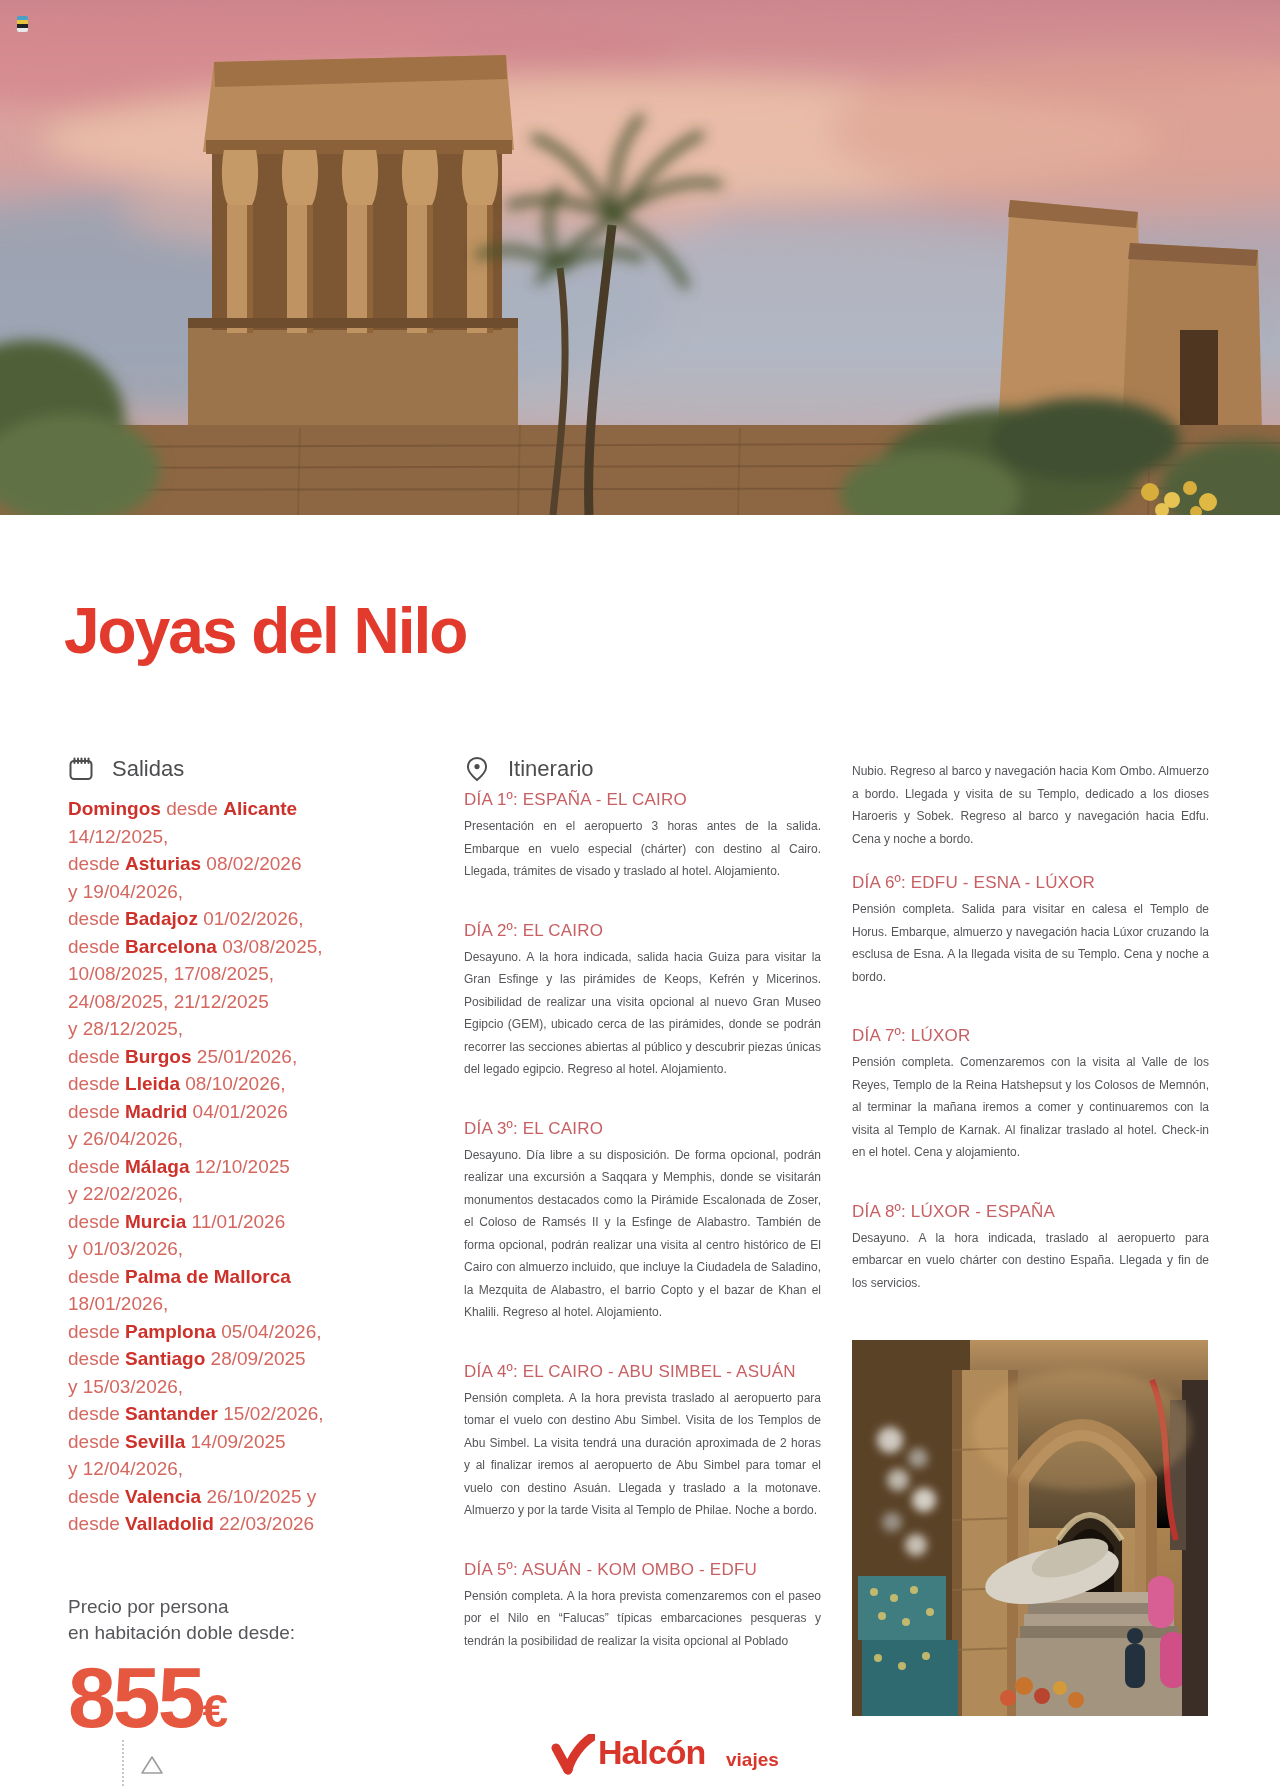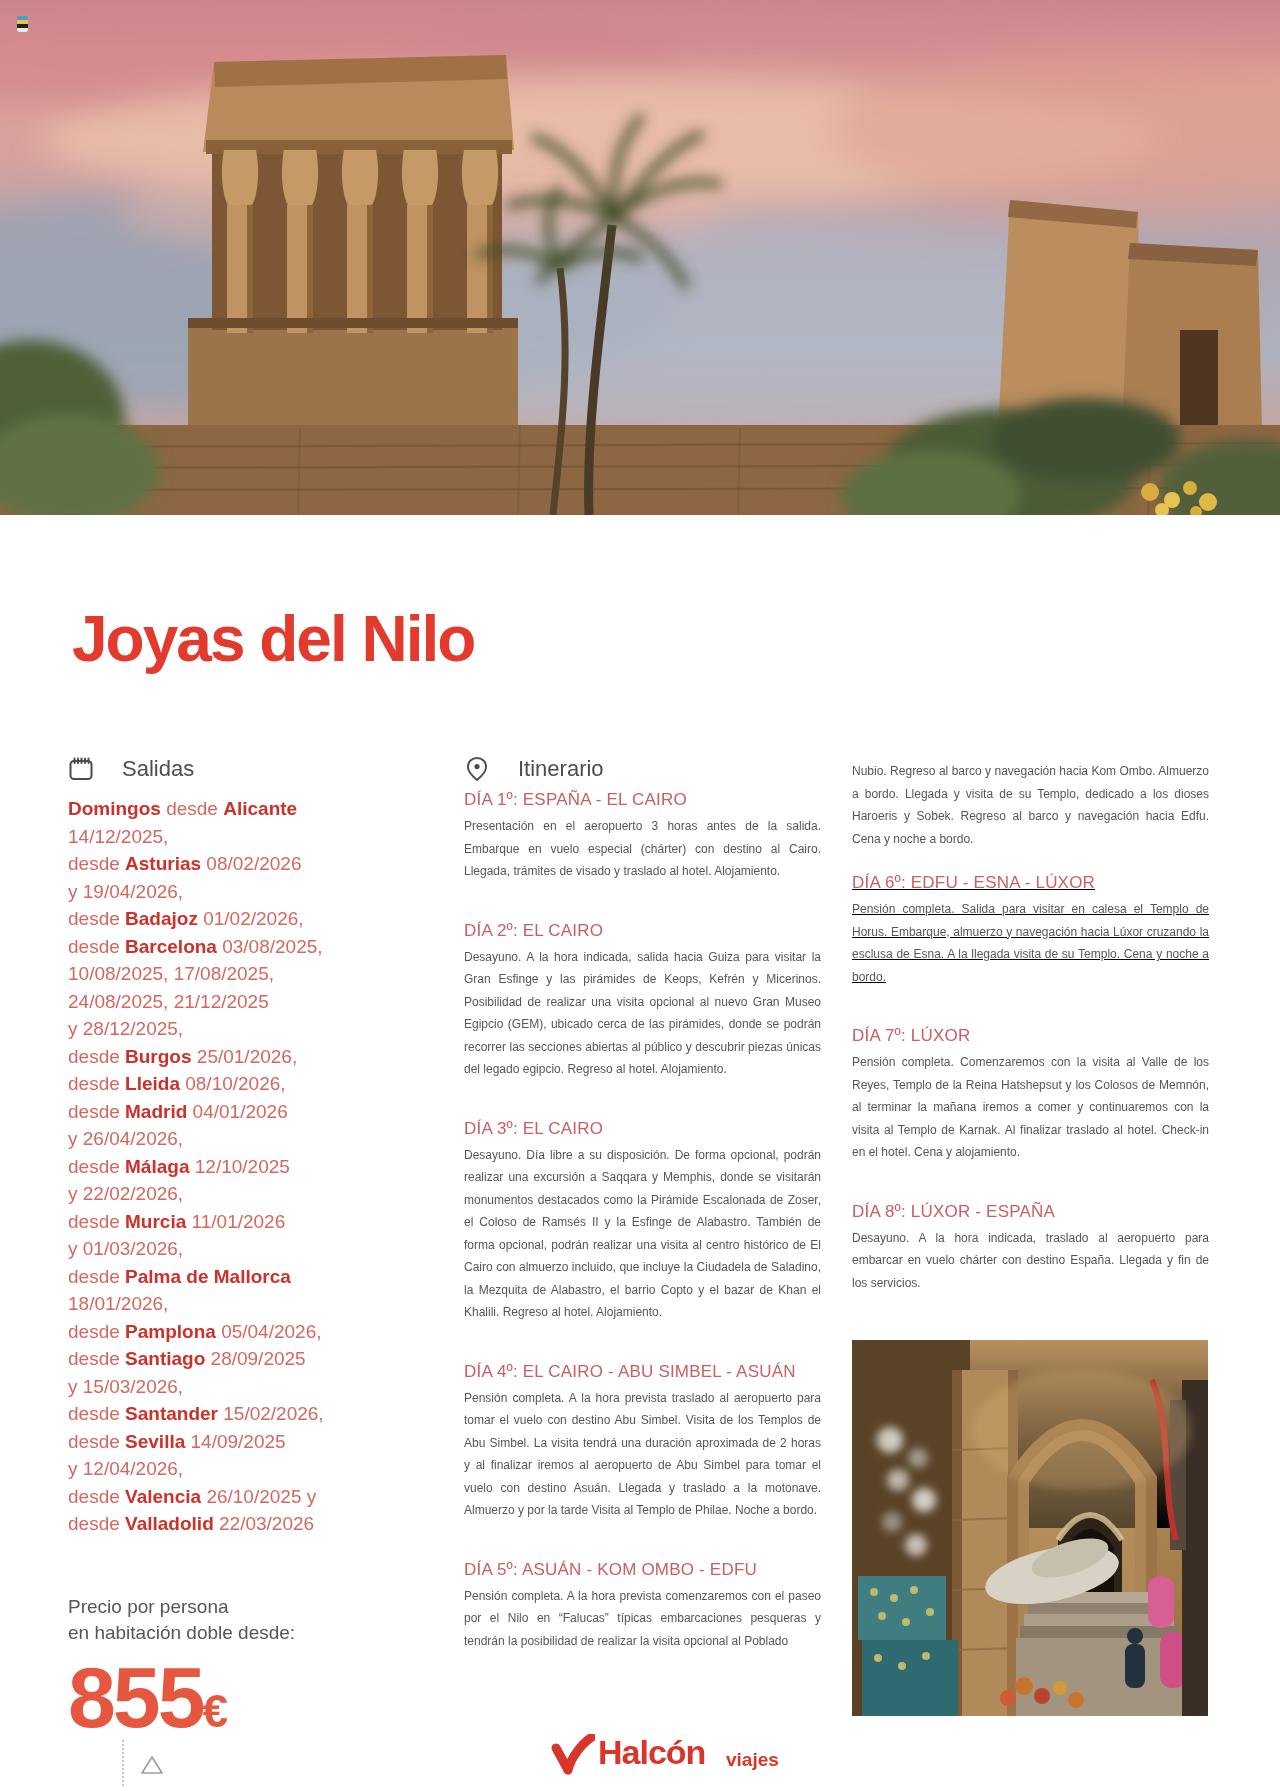--- a/index.html
+++ b/index.html
@@ -6,40 +6,40 @@
   .page{position:relative;width:1280px;height:1791px;background:#ffffff;overflow:hidden;
         font-family:"Liberation Sans",sans-serif;}
 
   
   .hero{position:absolute;left:0;top:0;width:1280px;height:515px;overflow:hidden;}
   .hero svg{display:block;width:1280px;height:515px;}
   .stripes{position:absolute;left:17px;top:16px;width:11px;height:16px;border-radius:2px;overflow:hidden;}
   .stripes div{height:4px;}
 
   
-  .title{position:absolute;left:64px;top:594px;margin:8px;font-size:64px;font-weight:800;
+  .title{position:absolute;left:64px;top:594px;margin:0;font-size:64px;font-weight:800;
          letter-spacing:-2px;color:#e23a2d;}
 
   
-  .sec-header{display:flex;align-items:center;gap:28px;color:#4c4d4f;font-size:22px;}
+  .sec-header{display:flex;align-items:center;gap:18px;color:#4c4d4f;font-size:22px;}
   .sec-header svg{flex:0 0 auto;}
 
   
   .col1{position:absolute;left:68px;top:756px;width:282px;}
   .salidas-list{margin-top:13px;font-size:19px;line-height:27.5px;white-space:pre-wrap;}
   .salida{margin:0;}
   .sb{font-weight:700;color:#cd312a;}
   .sr{font-weight:400;color:#d4675f;}
 
   
   .col2{position:absolute;left:464px;top:756px;width:357px;}
   .col3{position:absolute;left:852px;top:760px;width:357px;}
   .day{margin-top:38px;}
   .col2 .day:first-child{margin-top:8px;}
-  .col3 .day:first-of-type{margin-top:23px;text-decoration:underline;}
+  .col3 .day:first-of-type{margin-top:23px;}
   .day-title{color:#c75f63;font-size:17px;letter-spacing:.2px;margin:0 0 5px 0;}
   .day-body{margin:0;font-size:12px;line-height:22.5px;color:#55565a;text-align:justify;}
 
   
   .photo{position:absolute;left:852px;top:1340px;width:356px;height:376px;overflow:hidden;}
   .photo svg{display:block;width:356px;height:376px;}
 
   
   .price{position:absolute;left:68px;top:1594px;font-size:19px;line-height:26px;color:#55565a;}
   .amount{margin-top:8px;color:#e65740;font-weight:800;font-size:86px;letter-spacing:-3px;line-height:1;}

